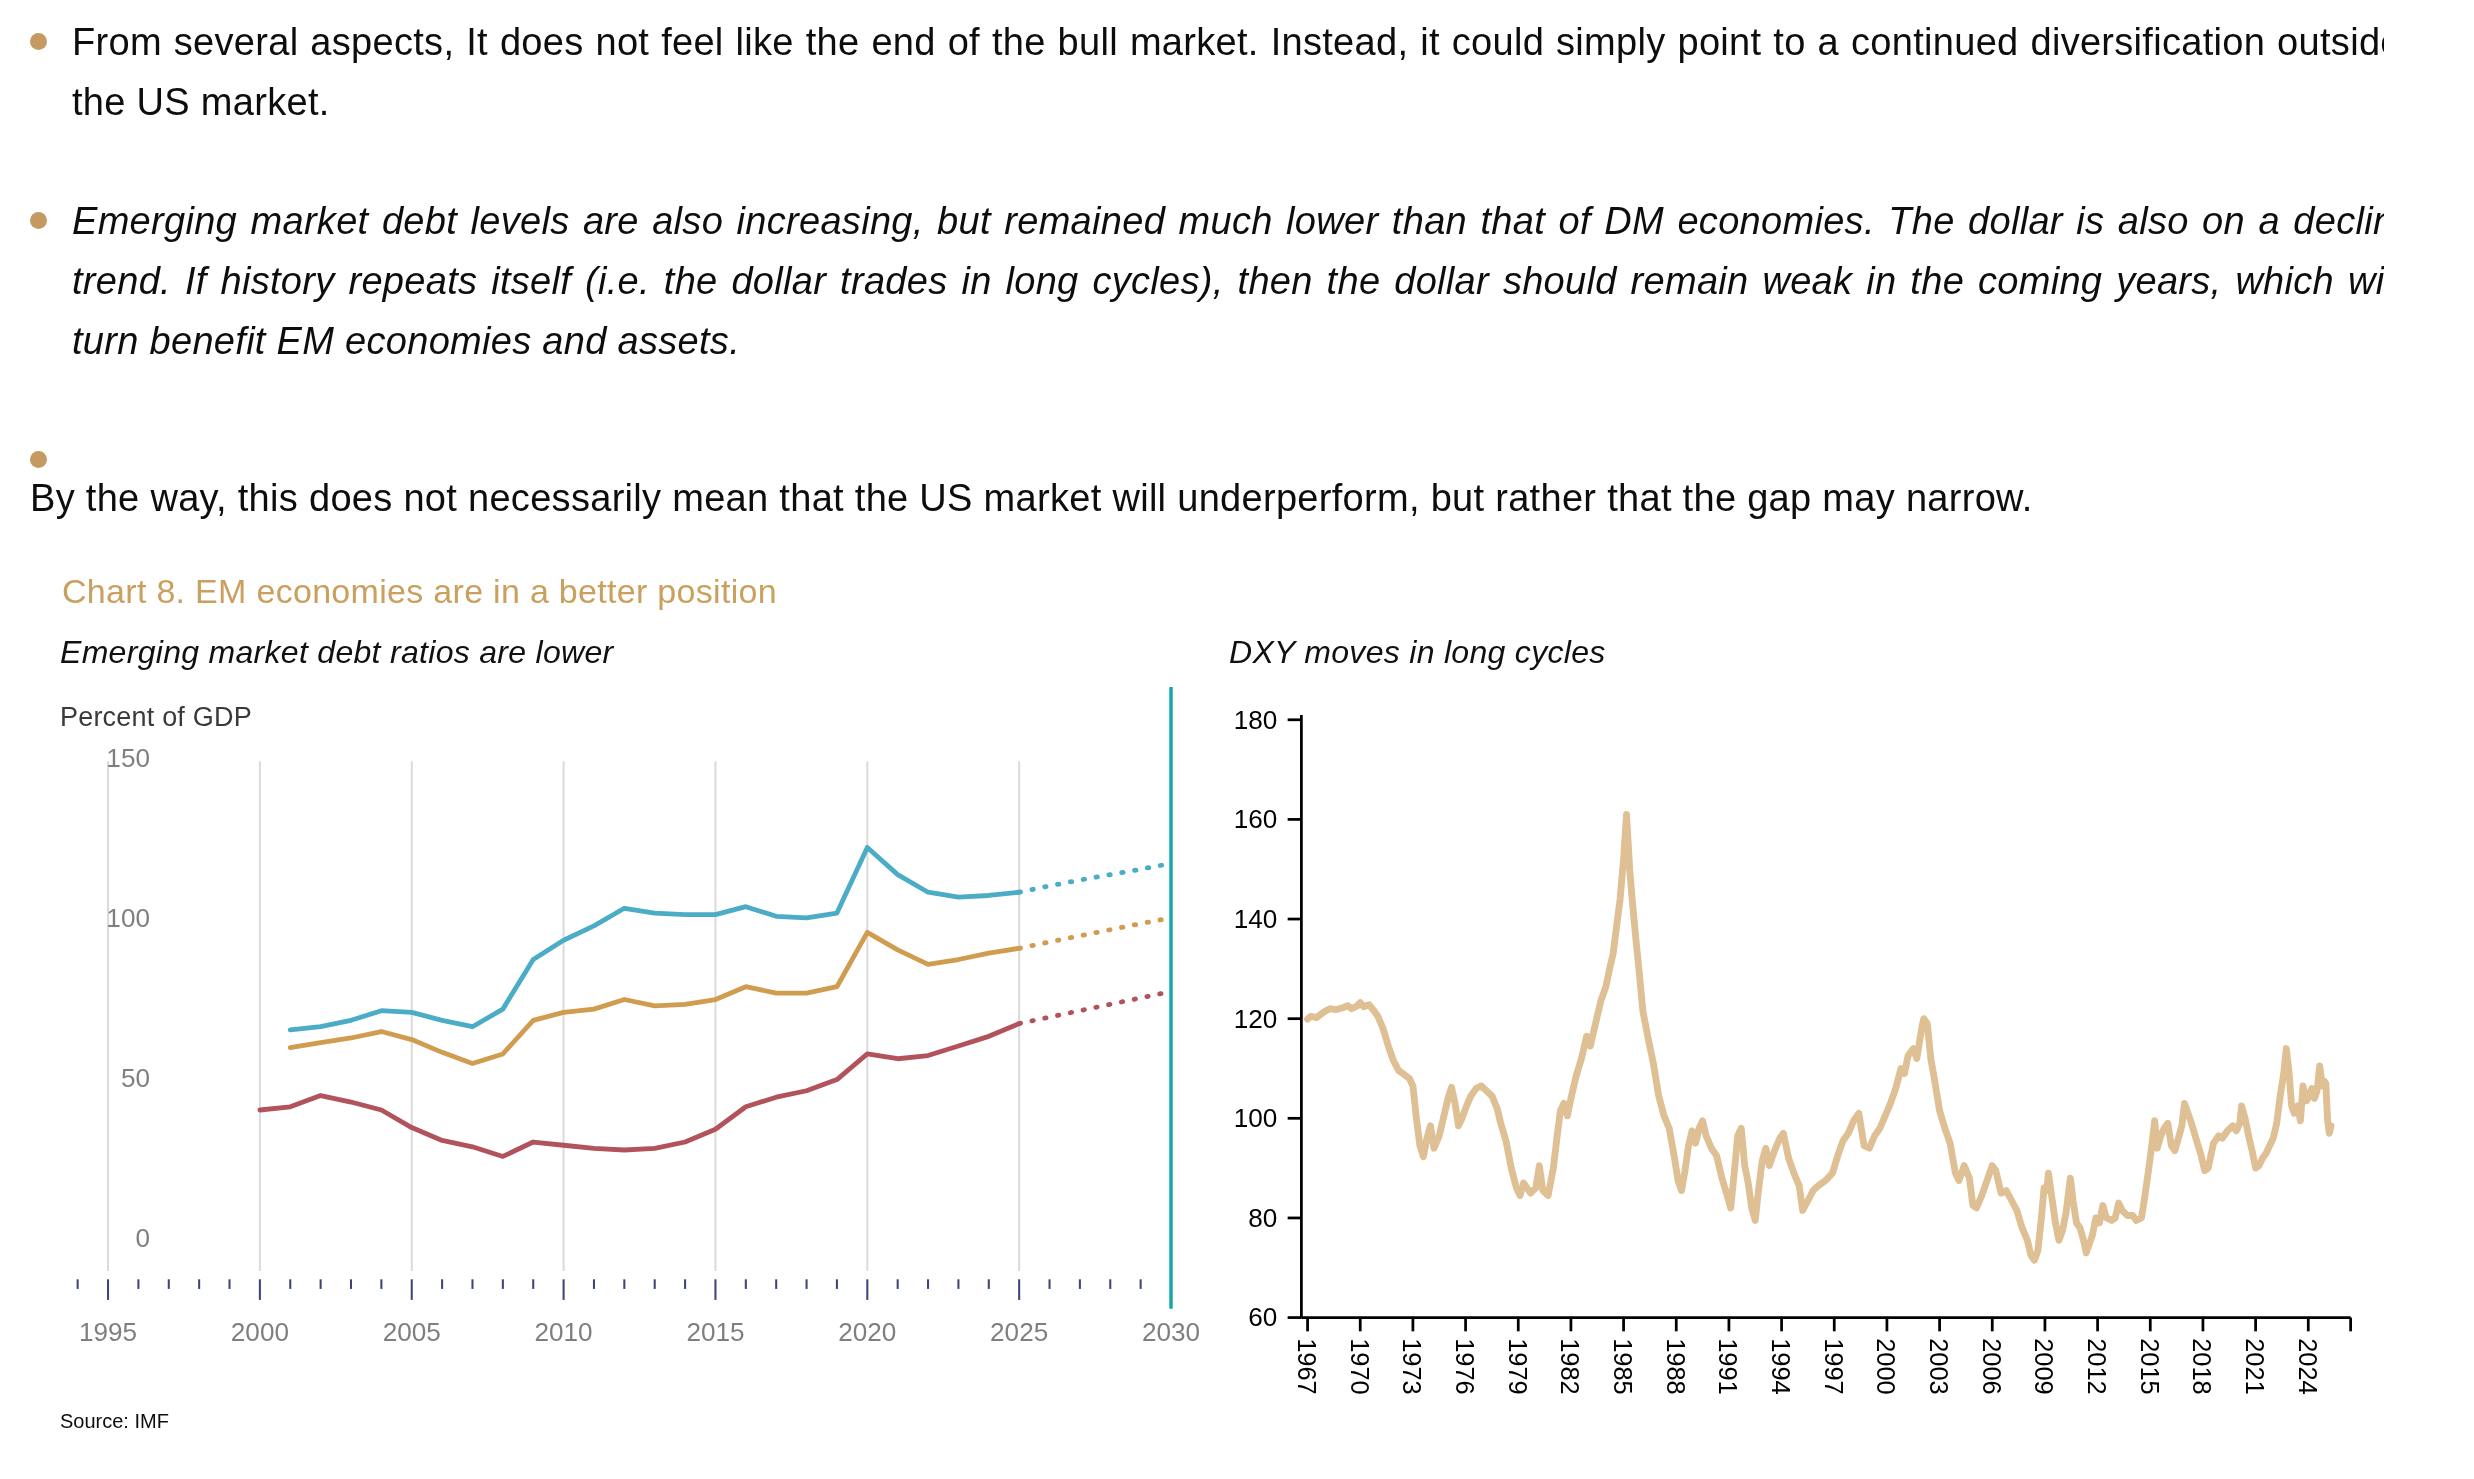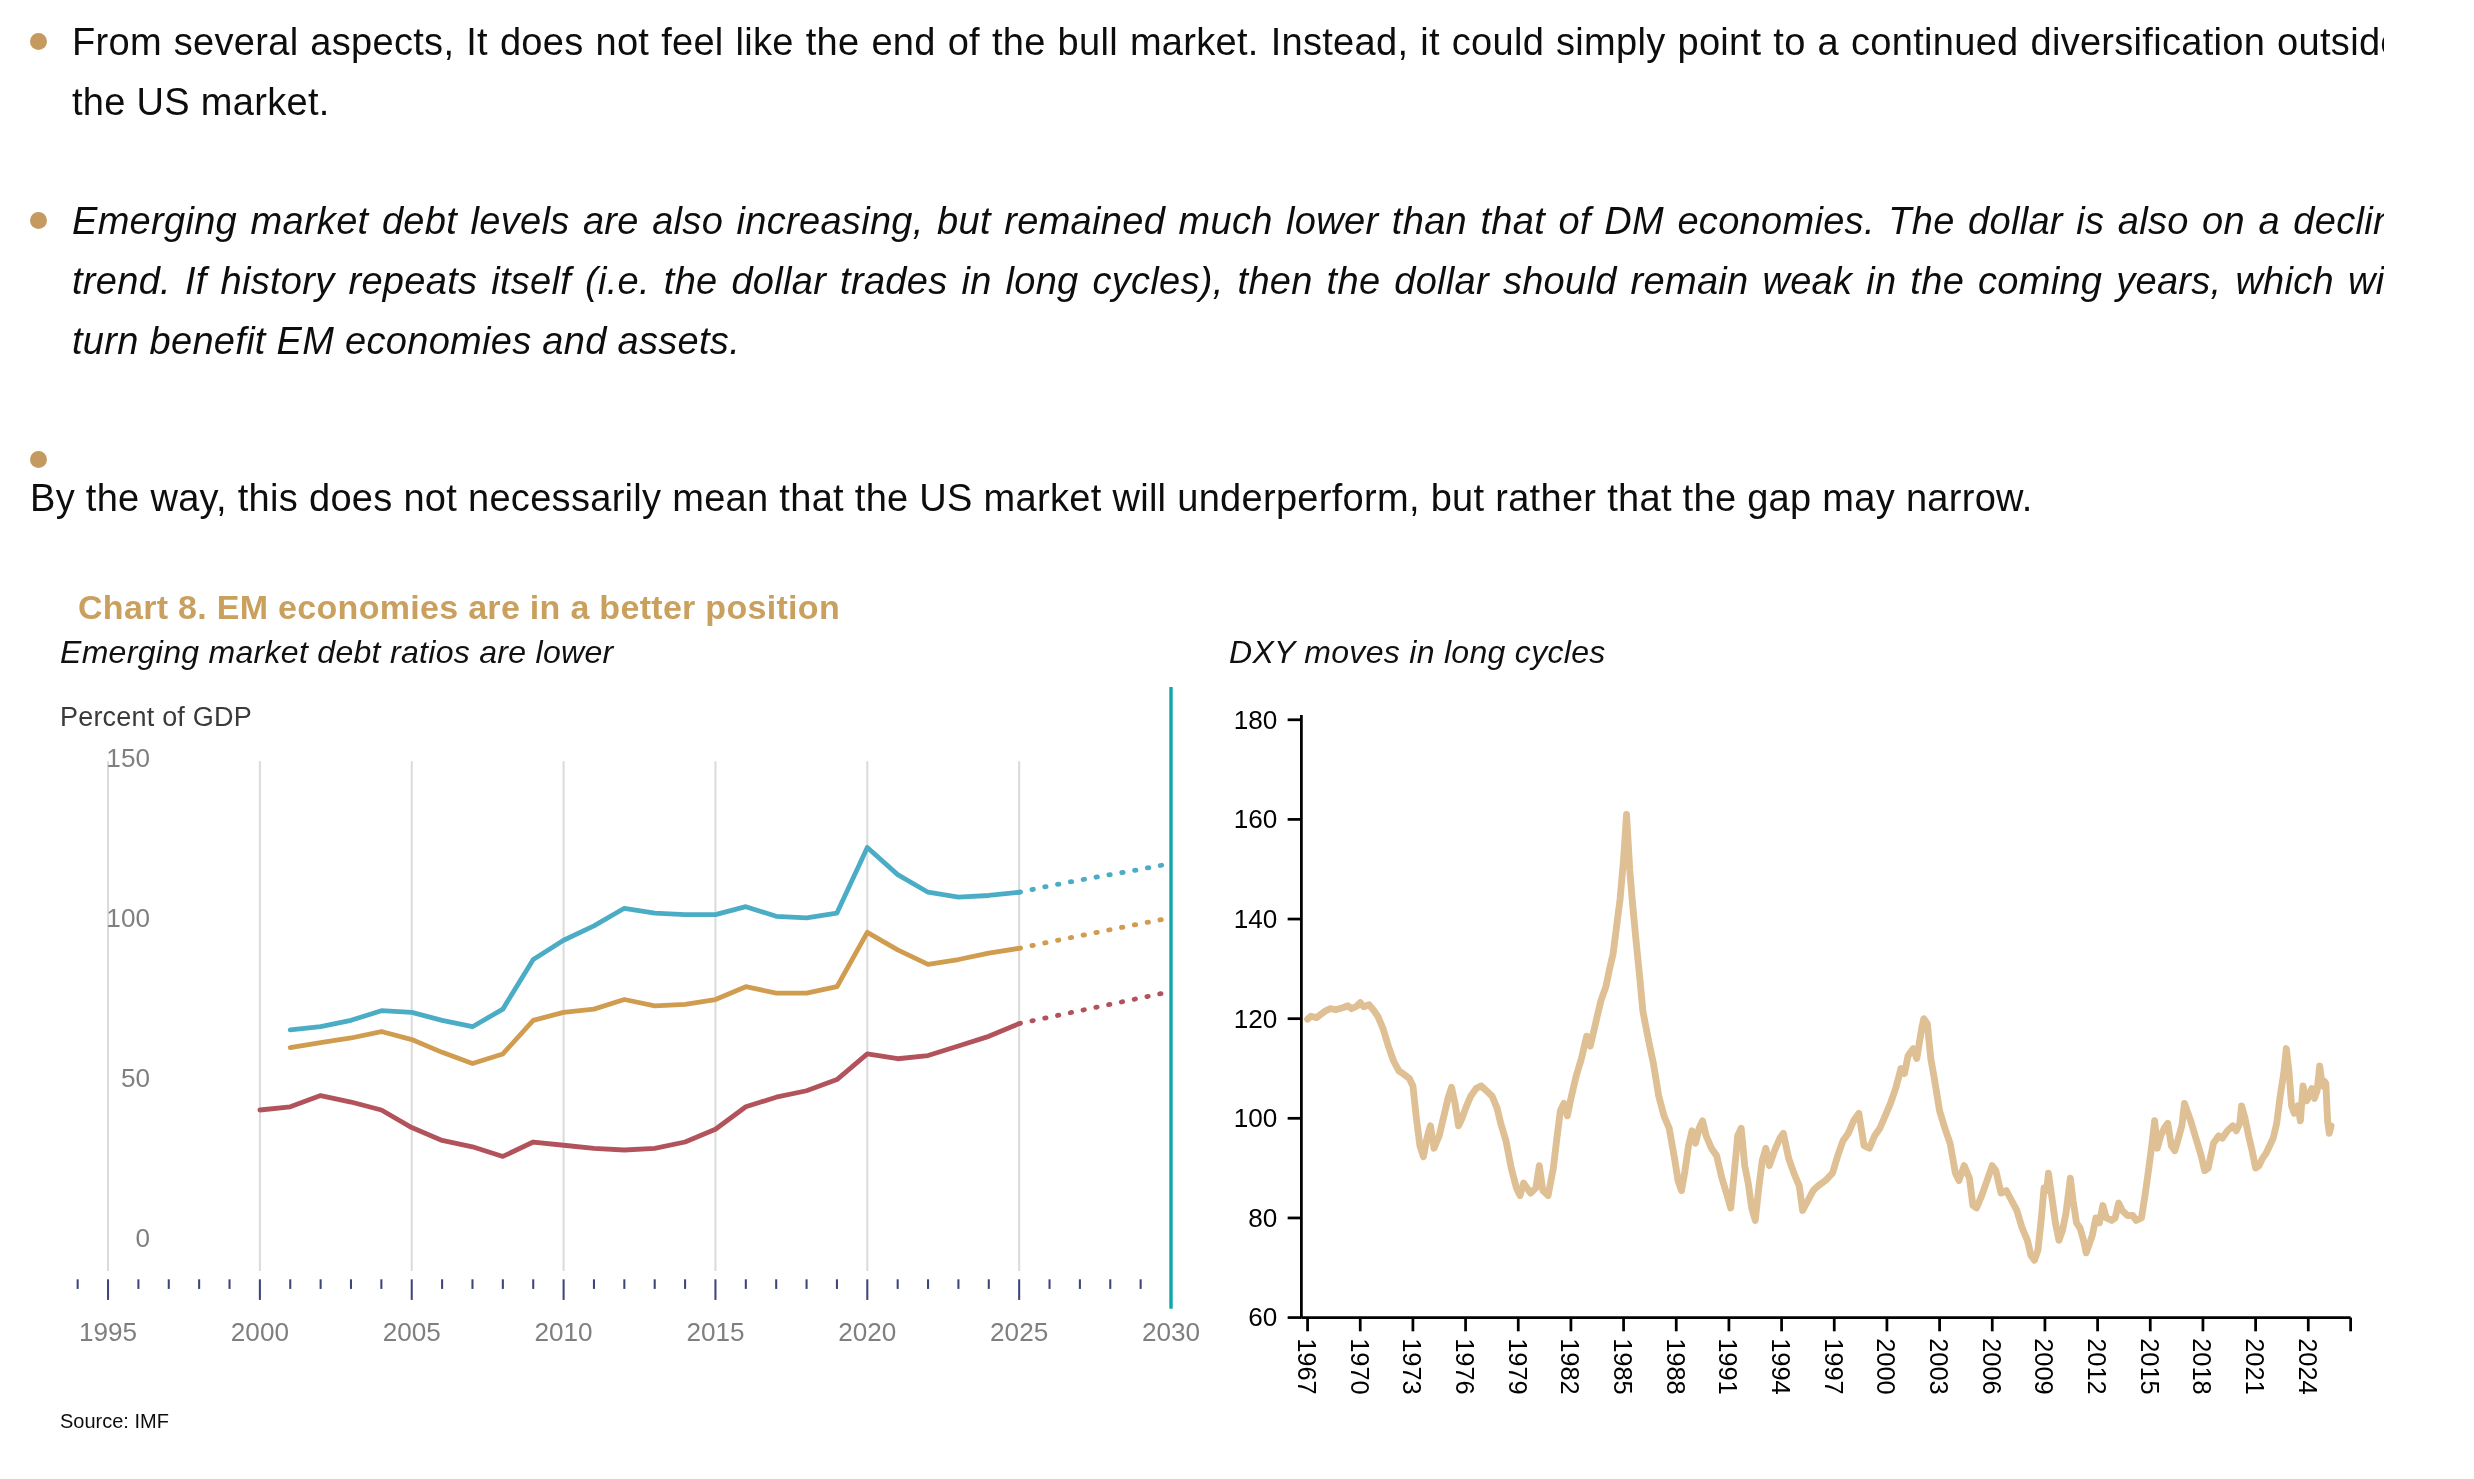--- a/index.html
+++ b/index.html
@@ -2,21 +2,21 @@
 <html style="font-size:11px"><head>
 <meta charset="utf-8">
 <style>
   html,body{margin:0;padding:0;background:#ffffff;}
   .page{position:relative;width:2384px;height:1480px;background:#ffffff;overflow:hidden;
         font-family:"Liberation Sans",sans-serif;color:#0d0d0d;}
   .bullet{position:absolute;left:30px;width:2416px;display:flex;align-items:flex-start;}
   .bullet .dot{flex:0 0 auto;width:17px;height:17px;border-radius:50%;margin:20.6px 25px 0 0;}
   .bullet p{margin:0;font-size:38px;line-height:60px;letter-spacing:0.3px;text-align:justify;
             color:#0d0d0d;}
-  .chart-title{position:absolute;left:62px;top:572px;margin:16px;font-size:34px;font-weight:700;
+  .chart-title{position:absolute;left:62px;top:572px;margin:0;font-size:34px;font-weight:400;
                letter-spacing:0.3px;}
   .subtitle{position:absolute;top:634px;font-size:32px;font-style:italic;color:#101010;
             letter-spacing:0.3px;}
   .subtitle.left{left:60px;}
   .subtitle.right{left:1229px;}
   .ylab{position:absolute;left:60px;top:702px;font-size:27px;color:#3a3a3a;letter-spacing:0.2px;}
   .source{position:absolute;left:60px;top:1410px;font-size:20px;color:#0d0d0d;}
   svg{position:absolute;display:block;}
   svg text{font-family:"Liberation Sans",sans-serif;}
 </style>

